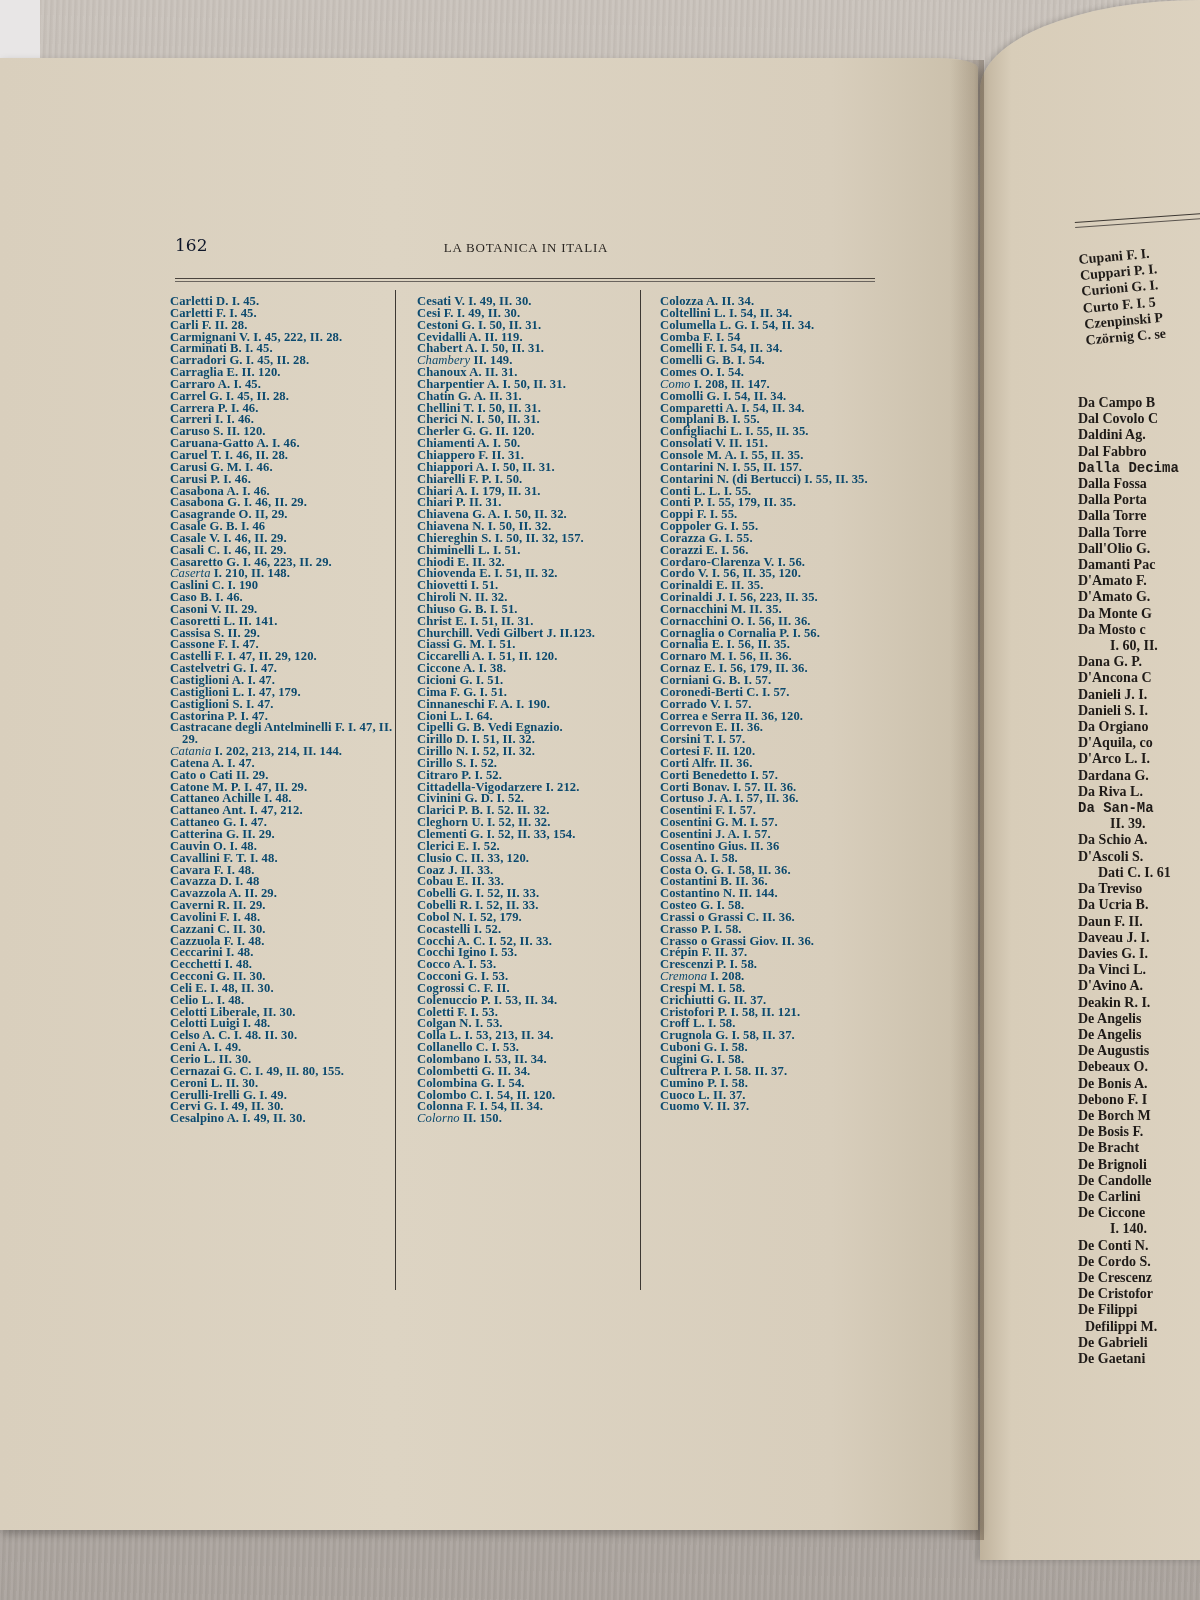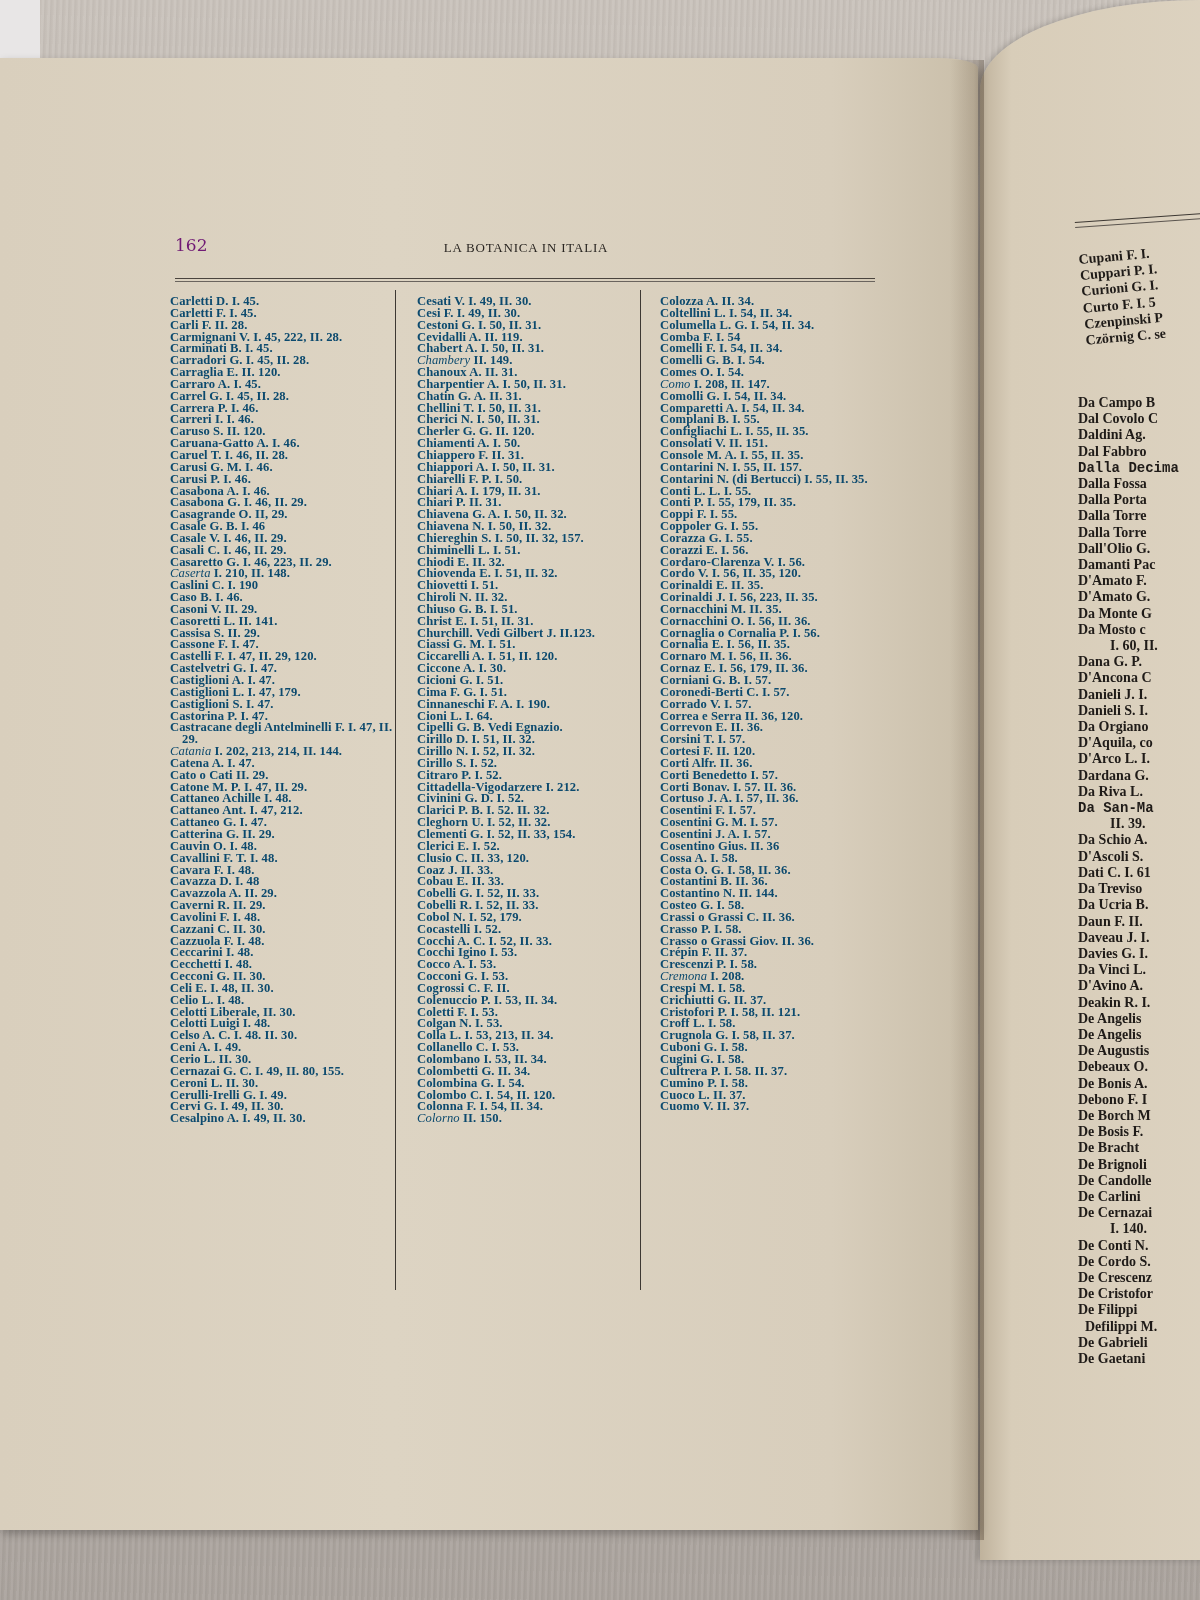--- a/index.html
+++ b/index.html
@@ -29,21 +29,21 @@
     background: linear-gradient(90deg, #bfb29c 0%, #d8cdb9 12%, #ddd3c1 100%);
     border-top-left-radius: 220px 90px;
     box-shadow: -2px 0 6px rgba(0,0,0,0.2);
   }
   .gutter-shadow {
     position: absolute; left: 950px; top: 60px; width: 34px; height: 1480px;
     background: linear-gradient(90deg, rgba(0,0,0,0) 0%, rgba(80,60,40,0.18) 70%, rgba(60,45,30,0.35) 100%);
   }
   .page-number {
     position: absolute; left: 175px; top: 235px;
-    font-size: 17px; color: #701a75;
+    font-size: 17px; color: #0f172a;
   }
   .running-head {
     position: absolute; left: 176px; top: 240px; width: 700px; text-align: center;
     font-family: "Liberation Serif", serif;
     font-size: 13px; letter-spacing: 0.8px; color: #2a2622;
   }
   .rule {
     position: absolute; left: 175px; top: 278px; width: 700px; height: 4px;
     border-top: 1.5px solid #4a443e; border-bottom: 1px solid #6a645e;
     box-sizing: border-box;
@@ -192,21 +192,21 @@
     <span class="entry"><span>Chiminelli L. I. 51.</span></span>
     <span class="entry"><span>Chiodi E. II. 32.</span></span>
     <span class="entry"><span>Chiovenda E. I. 51, II. 32.</span></span>
     <span class="entry"><span>Chiovetti I. 51.</span></span>
     <span class="entry"><span>Chiroli N. II. 32.</span></span>
     <span class="entry"><span>Chiuso G. B. I. 51.</span></span>
     <span class="entry"><span>Christ E. I. 51, II. 31.</span></span>
     <span class="entry"><span>Churchill. Vedi Gilbert J. II.123.</span></span>
     <span class="entry"><span>Ciassi G. M. I. 51.</span></span>
     <span class="entry"><span>Ciccarelli A. I. 51, II. 120.</span></span>
-    <span class="entry"><span>Ciccone A. I. 30.</span></span>
+    <span class="entry"><span>Ciccone A. I. 38.</span></span>
     <span class="entry"><span>Cicioni G. I. 51.</span></span>
     <span class="entry"><span>Cima F. G. I. 51.</span></span>
     <span class="entry"><span>Cinnaneschi F. A. I. 190.</span></span>
     <span class="entry"><span>Cioni L. I. 64.</span></span>
     <span class="entry"><span>Cipelli G. B. Vedi Egnazio.</span></span>
     <span class="entry"><span>Cirillo D. I. 51, II. 32.</span></span>
     <span class="entry"><span>Cirillo N. I. 52, II. 32.</span></span>
     <span class="entry"><span>Cirillo S. I. 52.</span></span>
     <span class="entry"><span>Citraro P. I. 52.</span></span>
     <span class="entry"><span>Cittadella-Vigodarzere I. 212.</span></span>
@@ -343,42 +343,42 @@
     <span class="entry" style="display: block;">Danieli S. I.</span>
     <span class="entry" style="display: block;">Da Orgiano</span>
     <span class="entry" style="display: block;">D'Aquila, co</span>
     <span class="entry" style="display: block;">D'Arco L. I.</span>
     <span class="entry" style="display: block;">Dardana G.</span>
     <span class="entry" style="display: block;">Da Riva L.</span>
     <span class="entry" style="display: block; font-family: Liberation Mono, monospace;">Da San-Ma</span>
     <span class="entry indent" style="display: block;">II. 39.</span>
     <span class="entry" style="display: block;">Da Schio A.</span>
     <span class="entry" style="display: block;">D'Ascoli S.</span>
-    <span class="entry" style="display: block;">Dati C. I. 61</span>
+    <span class="entry" style="display: block; margin-left: 20px;">Dati C. I. 61</span>
     <span class="entry" style="display: block;">Da Treviso</span>
     <span class="entry" style="display: block;">Da Ucria B.</span>
     <span class="entry" style="display: block;">Daun F. II.</span>
     <span class="entry" style="display: block;">Daveau J. I.</span>
     <span class="entry" style="display: block;">Davies G. I.</span>
     <span class="entry" style="display: block;">Da Vinci L.</span>
     <span class="entry" style="display: block;">D'Avino A.</span>
     <span class="entry" style="display: block;">Deakin R. I.</span>
     <span class="entry" style="display: block;">De Angelis</span>
     <span class="entry" style="display: block;">De Angelis</span>
     <span class="entry" style="display: block;">De Augustis</span>
     <span class="entry" style="display: block;">Debeaux O.</span>
     <span class="entry" style="display: block;">De Bonis A.</span>
     <span class="entry" style="display: block;">Debono F. I</span>
     <span class="entry" style="display: block;">De Borch M</span>
     <span class="entry" style="display: block;">De Bosis F.</span>
     <span class="entry" style="display: block;">De Bracht</span>
     <span class="entry" style="display: block;">De Brignoli</span>
     <span class="entry" style="display: block;">De Candolle</span>
     <span class="entry" style="display: block;">De Carlini</span>
-    <span class="entry" style="display: block;">De Cernazai</span>
+    <span class="entry" style="display: block;">De Ciccone</span>
     <span class="entry indent" style="display: block;">I. 140.</span>
     <span class="entry" style="display: block;">De Conti N.</span>
     <span class="entry" style="display: block;">De Cordo S.</span>
     <span class="entry" style="display: block;">De Crescenz</span>
     <span class="entry" style="display: block;">De Cristofor</span>
     <span class="entry" style="display: block;">De Filippi</span>
     <span class="entry" style="display: block; margin-left: 7px;">Defilippi M.</span>
     <span class="entry" style="display: block;">De Gabrieli</span>
     <span class="entry" style="display: block;">De Gaetani</span>
   </div>

